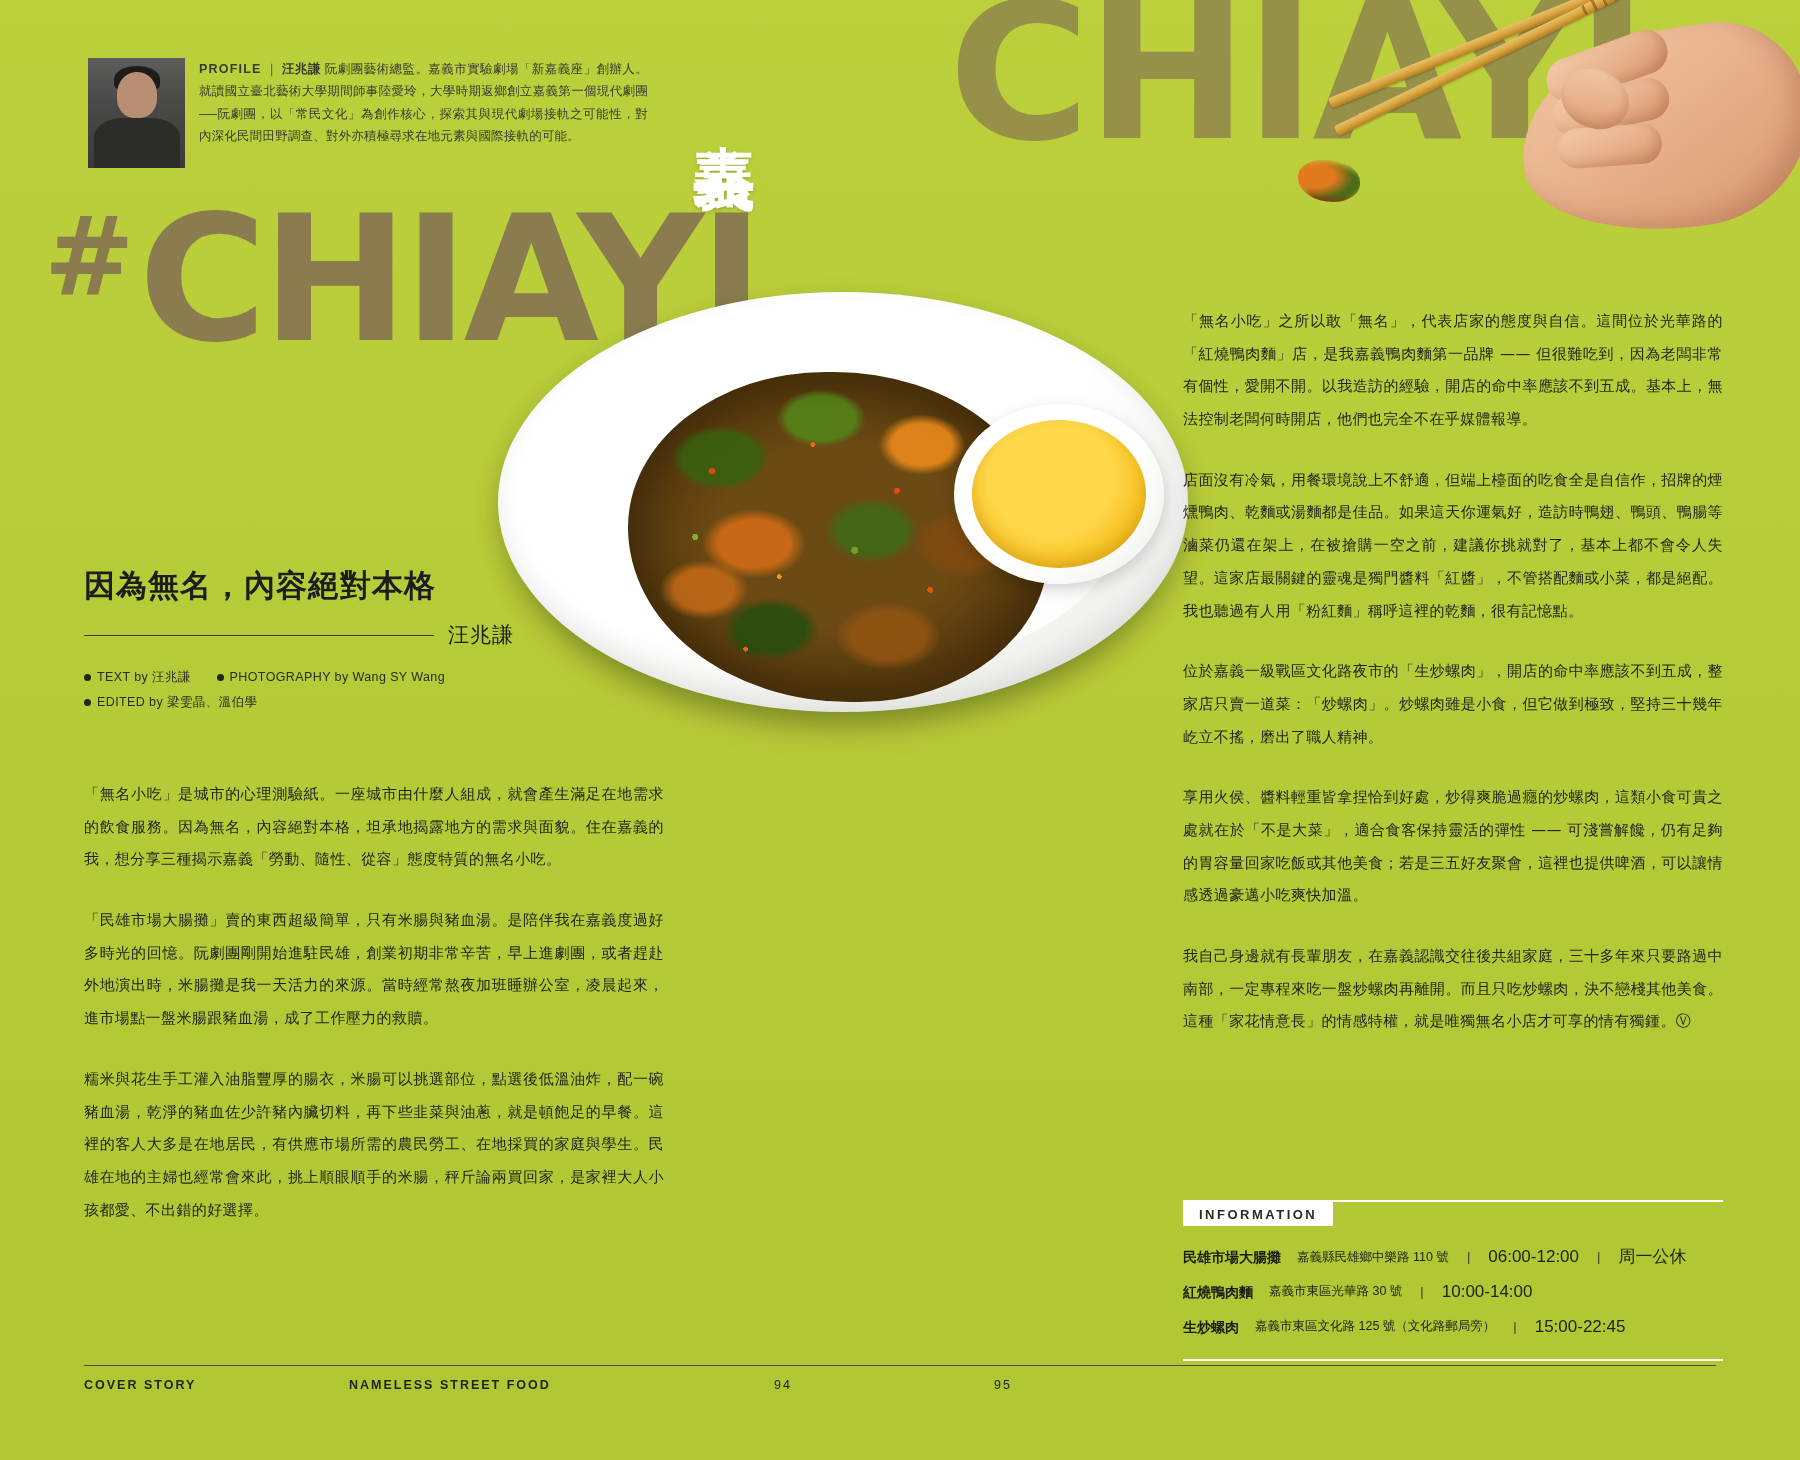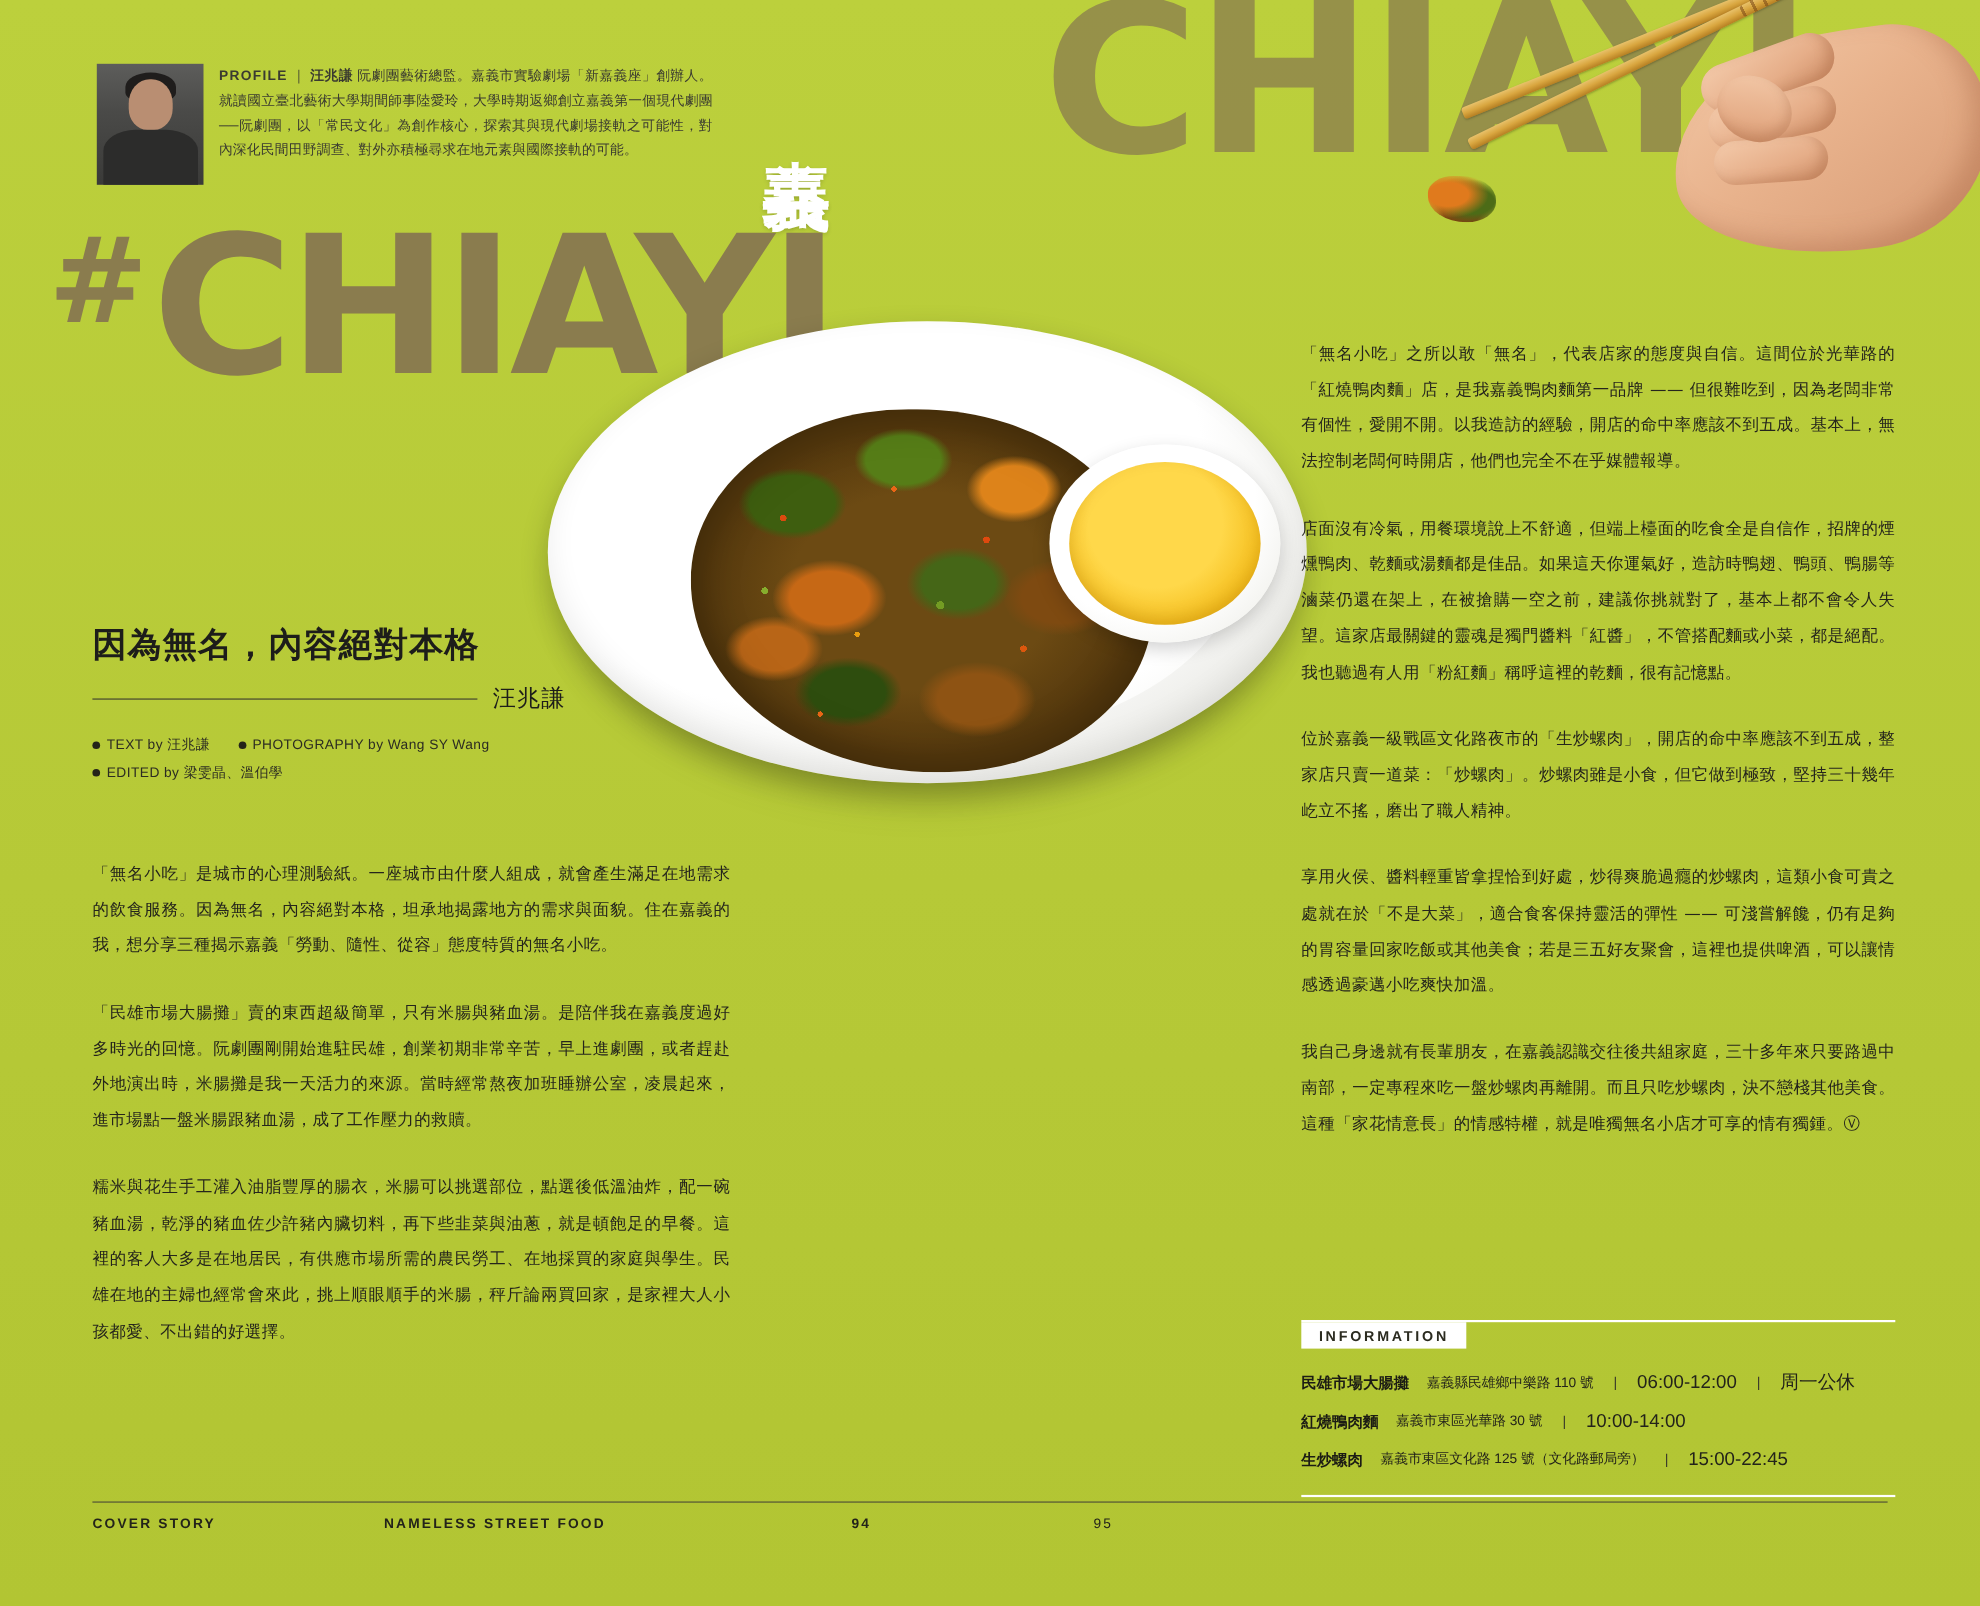--- a/index.html
+++ b/index.html
@@ -441,21 +441,21 @@
     height: 26px;
     border-top: 1px solid #4a4a36;
     padding-top: 12px;
     font-size: 12.5px;
     letter-spacing: 2px;
     color: #23231a;
     font-weight: bold;
   }
   .footer .ft-cover { position: absolute; left: 0; top: 12px; }
   .footer .ft-sec { position: absolute; left: 265px; top: 12px; }
-  .footer .ft-p1 { position: absolute; left: 690px; top: 12px; font-weight: bold; }
+  .footer .ft-p1 { position: absolute; left: 690px; top: 12px; font-weight: normal; }
   .footer .ft-p2 { position: absolute; left: 910px; top: 12px; font-weight: normal; }
 </style>
 </head>
 <body>
 
 <div class="spread">
 
   <div class="bg-wordmark">CHIAYI</div>
 
   <div class="hand-area">

